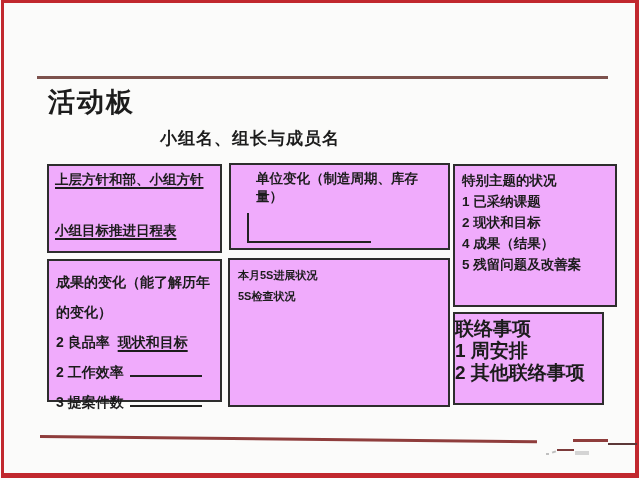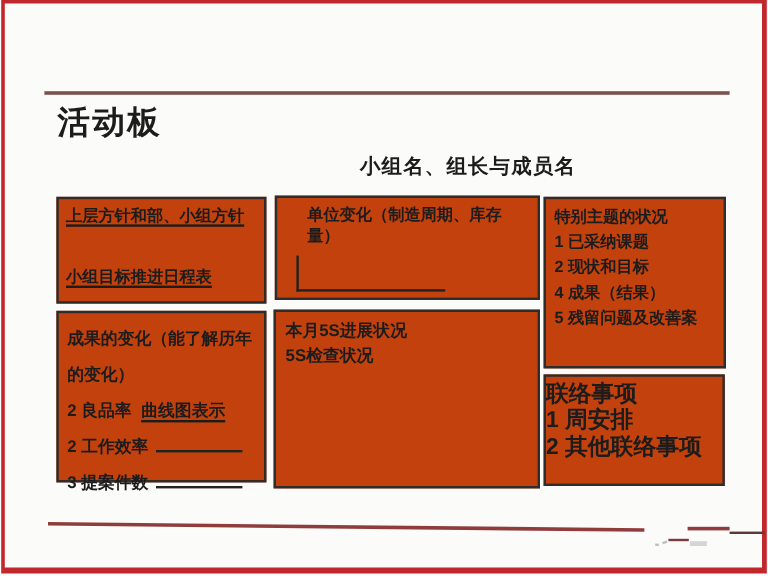--- a/index.html
+++ b/index.html
@@ -12,46 +12,46 @@
   .stage{position:absolute;left:0;top:0;width:640px;height:480px;background:#fdfdfd;}
   
   .frame{
     position:absolute;left:1px;top:0;right:1px;bottom:2px;
     border:3px solid #c1282e;border-right-width:4px;border-bottom-width:5px;
     background:#fbfbfa;box-sizing:border-box;
   }
   
   .title-rule{position:absolute;left:37px;top:76px;width:571px;height:3px;background:#7d524d;}
   .page-title{position:absolute;left:48px;top:84px;font-size:27px;font-weight:700;letter-spacing:2px;}
-  .subtitle{position:absolute;left:160px;top:127px;width:320px;text-align:right;font-size:17px;font-weight:700;letter-spacing:1px;}
+  .subtitle{position:absolute;left:160px;top:127px;width:320px;text-align:left;font-size:17px;font-weight:700;letter-spacing:1px;}
   
-  .box{position:absolute;border:2px solid #2d2d2d;background:#c2410c;box-sizing:border-box;font-weight:700;}
+  .box{position:absolute;border:2px solid #2d2d2d;background:#f0abfc;box-sizing:border-box;font-weight:700;}
   .box-policy{left:47px;top:164px;width:175px;height:89px;padding:5px 6px;font-size:13.5px;}
   .policy-line1,.policy-line2{
     text-decoration:underline;text-decoration-thickness:1.5px;text-underline-offset:3px;
     display:inline-block;
   }
   .policy-line2{margin-top:33px;}
   .box-unit-change{left:229px;top:163px;width:221px;height:87px;padding:5px 25px;font-size:13.5px;}
   .axes{
     position:absolute;left:16px;top:48px;width:122px;height:28px;
     border-left:2px solid #222;border-bottom:2px solid #222;
   }
-  .box-special{left:453px;top:164px;width:152px;height:143px;padding:4px 7px;font-size:13.5px;line-height:21px;}
+  .box-special{left:453px;top:164px;width:164px;height:143px;padding:4px 7px;font-size:13.5px;line-height:21px;}
   .box-results{left:47px;top:259px;width:175px;height:143px;padding:6px 7px;font-size:14px;line-height:30px;}
   .results-row{white-space:nowrap;}
   .uval{
     text-decoration:underline;text-decoration-thickness:1.5px;text-underline-offset:3px;
     margin-left:8px;
   }
   .blank{
     display:inline-block;width:72px;height:12px;margin-left:6px;vertical-align:baseline;
     border-bottom:2px solid #222;
   }
-  .box-5s{left:228px;top:258px;width:222px;height:149px;padding:5px 8px;font-size:14px;line-height:21px;}
+  .box-5s{left:228px;top:258px;width:222px;height:149px;padding:5px 8px;font-size:11px;line-height:21px;}
   .statuses{display:flex;justify-content:space-between;padding-right:4px;}
   .box-contact{left:453px;top:312px;width:151px;height:93px;padding:4px 0;font-size:19px;line-height:22px;}
   
   .bottom-rule-1{position:absolute;left:40px;top:435px;width:497px;height:3px;background:#8f3d3c;transform:rotate(0.6deg);transform-origin:left center;}
   .bottom-rule-2{position:absolute;left:573px;top:439px;width:35px;height:3px;background:#8f3d3c;}
   .bottom-rule-3{position:absolute;left:608px;top:443px;width:29px;height:2px;background:#5c3838;}
   .watermark{position:absolute;left:544px;top:447px;width:48px;height:11px;}
   .wm-dot1{position:absolute;left:2px;top:6px;width:3px;height:2px;background:#9a9a9a;opacity:.6;}
   .wm-dot2{position:absolute;left:8px;top:4px;width:4px;height:2px;background:#8a8a8a;opacity:.55;transform:rotate(-20deg);}
   .wm-line{position:absolute;left:13px;top:2px;width:17px;height:2px;background:#7c3b3b;}
@@ -75,21 +75,21 @@
       <span class="policy-line1">上层方针和部、小组方针</span>
     </div>
     <div>
       <span class="policy-line2">小组目标推进日程表</span>
     </div>
   </div>
 
   <div class="box box-results">
     <div>成果的变化（能了解历年的变化）</div>
     <div class="results-row">
-      <span>2 良品率</span><span class="uval">曲线图表示</span>
+      <span>2 良品率</span><span class="uval">现状和目标</span>
     </div>
     <div class="results-row">
       <span>2 工作效率</span><span class="blank"></span>
     </div>
     <div class="results-row">
       <span>3 提案件数</span><span class="blank"></span>
     </div>
   </div>
 
   <div class="box box-unit-change">

